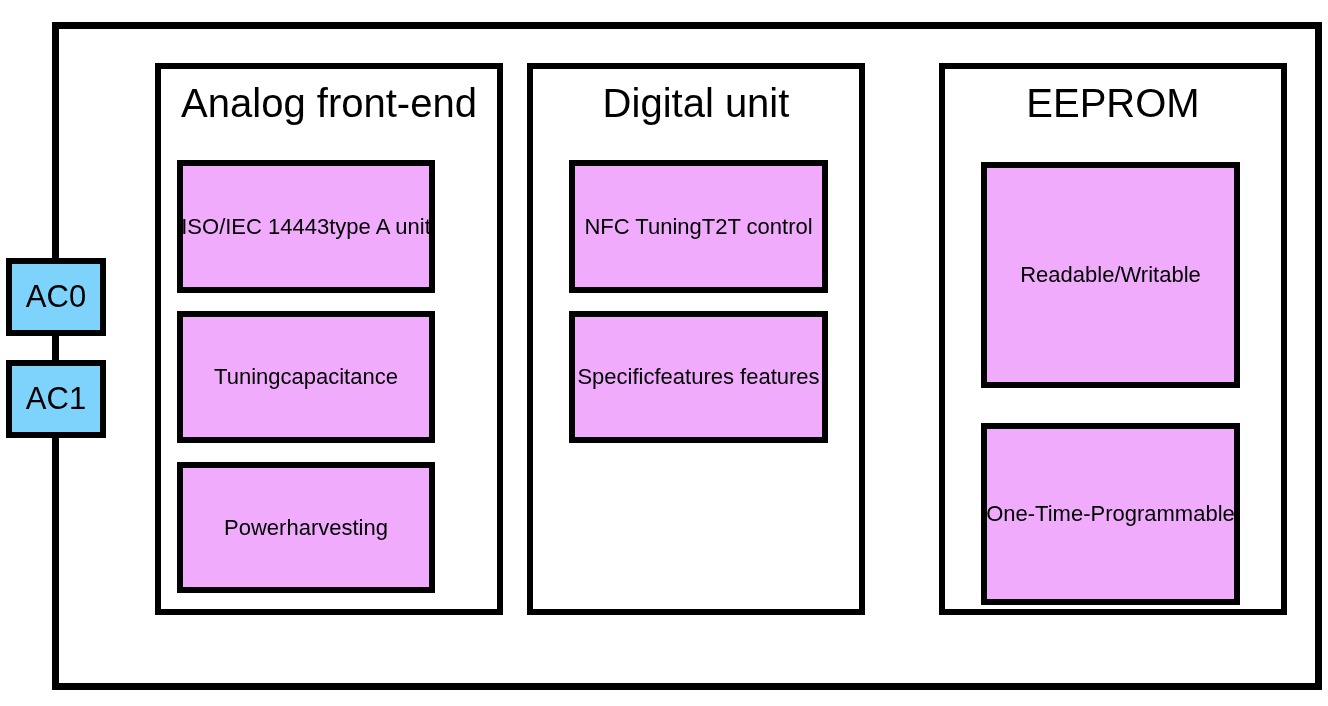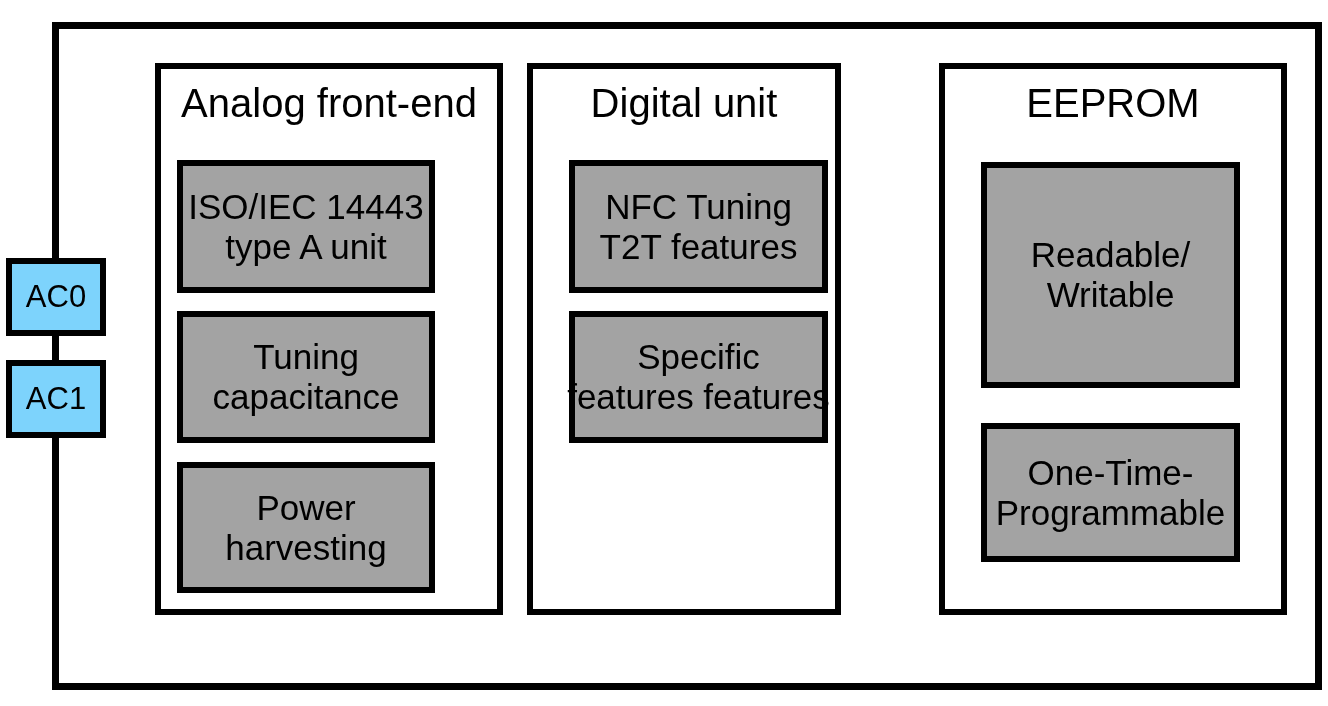--- a/index.html
+++ b/index.html
@@ -22,51 +22,51 @@
   }
   .section {
     position: absolute;
     top: 63px;
     height: 552px;
     border: 6px solid #000;
     background: #ffffff;
     z-index: 2;
   }
   .section-analog  { left: 155px; width: 348px; }
-  .section-digital { left: 527px; width: 314px; }
+  .section-digital { left: 527px; width: 338px; }
   .section-eeprom  { left: 939px; width: 348px; }
   .section-title {
     text-align: center;
     font-size: 40px;
     line-height: 44px;
     margin-top: 12px;
     white-space: nowrap;
   }
   .block {
     position: absolute;
     border: 6px solid #000;
-    background: #a3a3a3;
+    background: #f0abfc;
     display: flex;
-    flex-direction: column;
+    flex-direction: row;
     align-items: center;
     justify-content: center;
     text-align: center;
-    font-size: 35px;
+    font-size: 22px;
   }
   .block-line { display: block; line-height: 40px; white-space: nowrap; }
   
   .col-a .block { left: 16px; width: 258px; }
   .col-d .block { left: 36px; width: 259px; }
   .row-1 { top: 91px;  height: 133px; }
   .row-2 { top: 242px; height: 132px; }
   .row-3 { top: 393px; height: 131px; }
   
   .col-e .block { left: 36px; width: 259px; }
   .row-e1 { top: 93px;  height: 226px; }
-  .row-e2 { top: 354px; height: 139px; }
+  .row-e2 { top: 354px; height: 182px; }
   .pin {
     position: absolute;
     left: 6px;
     width: 100px; height: 78px;
     border: 6px solid #000;
     background: #7dd3fc;
     display: flex;
     align-items: center;
     justify-content: center;
     font-size: 31px;
@@ -95,21 +95,21 @@
     <div class="block row-3">
       <span class="block-line">Power</span>
       <span class="block-line">harvesting</span>
     </div>
   </div>
 
   <div class="section section-digital col-d">
     <div class="section-title">Digital unit</div>
     <div class="block row-1">
       <span class="block-line">NFC Tuning</span>
-      <span class="block-line">T2T features</span>
+      <span class="block-line">T2T control</span>
     </div>
     <div class="block row-2">
       <span class="block-line">Specific</span>
       <span class="block-line">features features</span>
     </div>
   </div>
 
   <div class="section section-eeprom col-e">
     <div class="section-title">EEPROM</div>
     <div class="block row-e1">

